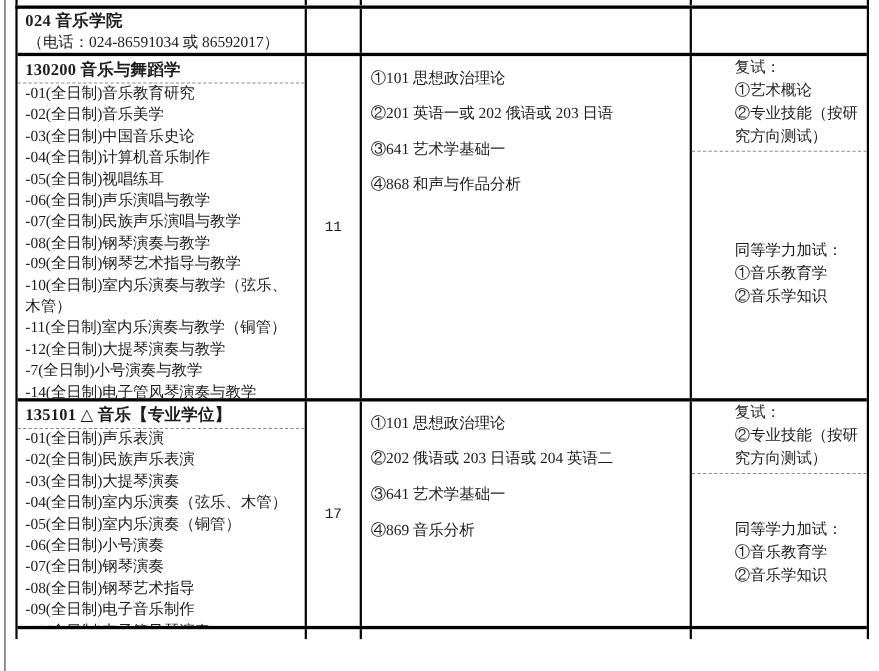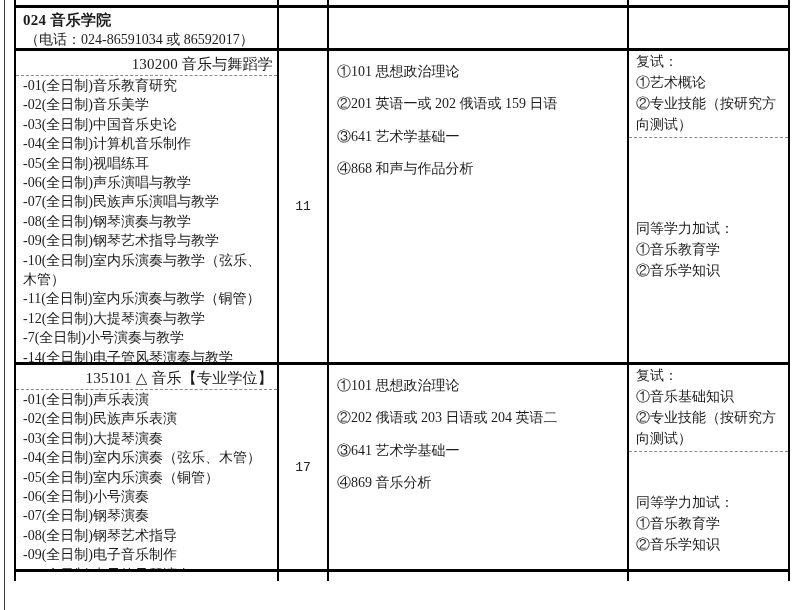--- a/index.html
+++ b/index.html
@@ -21,26 +21,26 @@
   .cell { overflow:hidden; }
   .c1 { width:263px; border-right:2px solid #000; }
   .c2 { width:50px;  border-right:2px solid #000; display:flex; align-items:center; justify-content:center; }
   .c3 { width:300px; border-right:2px solid #000; }
   .c4 { width:159px; }
   .hdr-row { height:43px; }
   .blk1 { height:314px; }
   .blk2 { height:207px; }
   .college { font-weight:bold; font-size:15px; line-height:20px; padding:2px 4px 0 7px; letter-spacing:0.3px; }
   .phone   { font-size:14px; line-height:19px; padding:0 4px 0 9px; }
-  .ptitle  { font-weight:normal; font-size:15px; line-height:22px; padding:2px 4px 0 7px;
-             border-bottom:1px dashed #8a8a8a; letter-spacing:0.2px;text-align:right; }
+  .ptitle  { font-weight:bold; font-size:15px; line-height:22px; padding:2px 4px 0 7px;
+             border-bottom:1px dashed #8a8a8a; letter-spacing:0.2px; }
   .dir     { font-size:14px; line-height:19.4px; padding:0 3px 0 7px; }
   .num     { font-size:13px; color:#222; font-family:Liberation Mono, monospace; }
   .subj    { font-size:14px; line-height:22.4px; padding:0 4px 0 8px;margin-top:10px; }
-  .r-line  { font-size:14px; line-height:21px; padding:0 4px 0 7px; }
+  .r-line  { font-size:14px; line-height:21px; padding:0 4px 0 7px;margin-left:32px; }
   .dashed  { border:none; border-top:1px dashed #8a8a8a; margin:2px 0 0 0; height:0; }
   .addtest.mt1 { margin-top:80px; }
   .addtest.mt2 { margin-top:40px; }
 </style>
 </head>
 <body>
 
 <div class="page">
   <div class="edge-line"></div>
 
@@ -78,21 +78,21 @@
         <div class="dir">-11(全日制)室内乐演奏与教学（铜管）</div>
         <div class="dir">-12(全日制)大提琴演奏与教学</div>
         <div class="dir">-7(全日制)小号演奏与教学</div>
         <div class="dir">-14(全日制)电子管风琴演奏与教学</div>
       </div>
       <div class="cell c2">
         <span class="num">11</span>
       </div>
       <div class="cell c3 pad-top">
         <div class="subj">①101 思想政治理论</div>
-        <div class="subj">②201 英语一或 202 俄语或 159 日语</div>
+        <div class="subj">②201 英语一或 202 俄语或 203 日语</div>
         <div class="subj">③641 艺术学基础一</div>
         <div class="subj">④868 和声与作品分析</div>
       </div>
       <div class="cell c4 pad-top">
         <div class="r-line">复试：</div>
         <div class="r-line">①艺术概论</div>
         <div class="r-line">②专业技能（按研究方向测试）</div>
         <div class="dashed"></div>
         <div class="addtest mt1">
           <div class="r-line">同等学力加试：</div>
@@ -120,21 +120,20 @@
         <span class="num">17</span>
       </div>
       <div class="cell c3 pad-top">
         <div class="subj">①101 思想政治理论</div>
         <div class="subj">②202 俄语或 203 日语或 204 英语二</div>
         <div class="subj">③641 艺术学基础一</div>
         <div class="subj">④869 音乐分析</div>
       </div>
       <div class="cell c4 pad-top">
         <div class="r-line">复试：</div>
-        <div class="r-line">①音乐基础知识</div>
         <div class="r-line">②专业技能（按研究方向测试）</div>
         <div class="dashed"></div>
         <div class="addtest mt2">
           <div class="r-line">同等学力加试：</div>
           <div class="r-line">①音乐教育学</div>
           <div class="r-line">②音乐学知识</div>
         </div>
       </div>
     </div>
 

